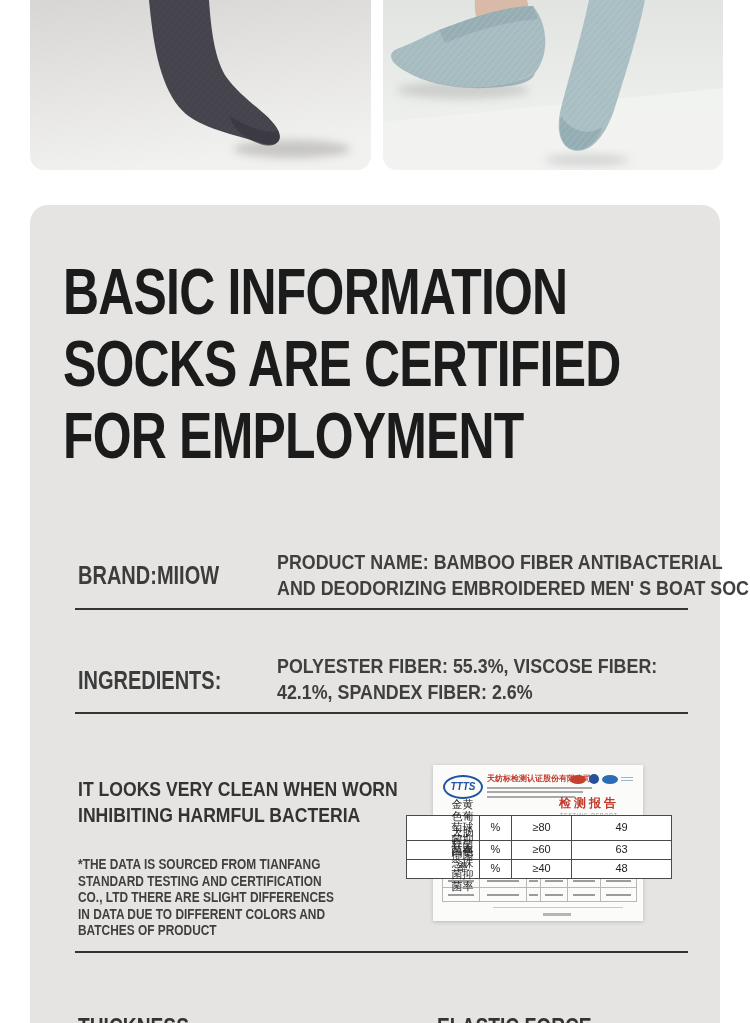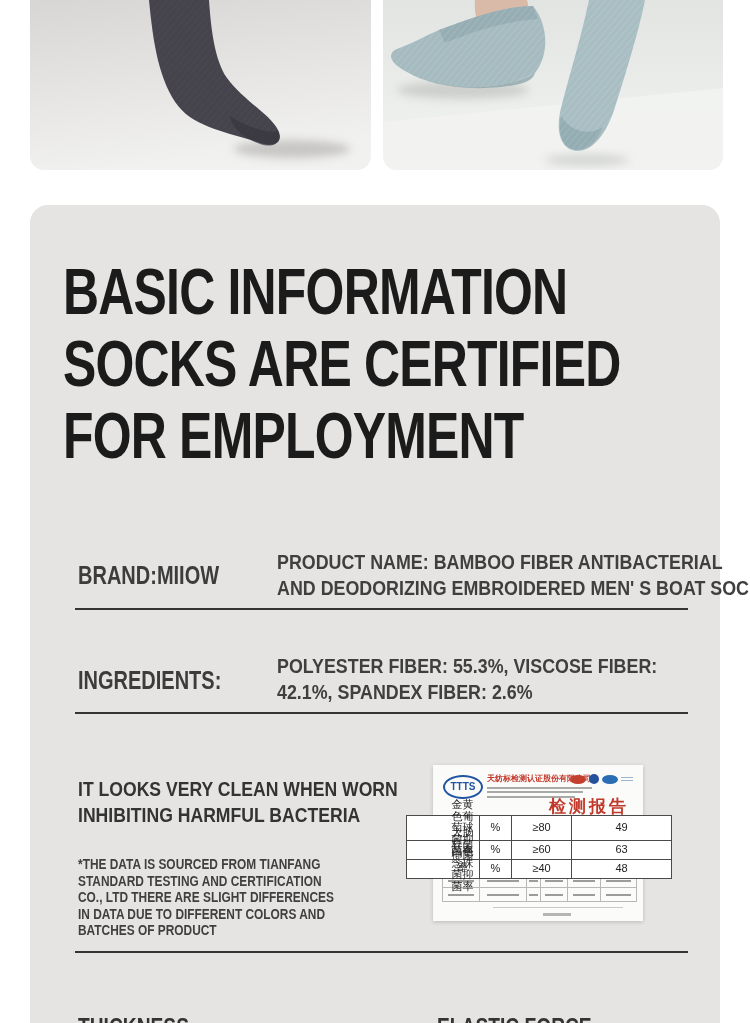--- a/index.html
+++ b/index.html
@@ -39,32 +39,32 @@
                font-weight:700;line-height:26px;transform:scaleX(0.88);}
   #clean-note{position:absolute;left:78px;top:856px;color:#3f3f3f;font-size:14px;
               font-weight:700;line-height:16.5px;transform:scaleX(0.85);}
   #clean-title div,#clean-note div{white-space:nowrap;}
 
   
   #cert-sheet{position:absolute;left:433px;top:765px;width:210px;height:156px;
               background:#fbfbfa;box-shadow:0 1px 4px rgba(0,0,0,.18);}
   #cert-logo{position:absolute;left:10px;top:10px;width:36px;height:20px;
              border:2px solid #2155a3;border-radius:50%;color:#2155a3;
-             font-weight:700;font-size:10px;line-height:20px;
+             font-style:italic;font-weight:700;font-size:10px;line-height:20px;
              text-align:center;}
   #cert-company{position:absolute;left:54px;top:8px;}
   #cert-company .name{color:#c0392b;font-size:8px;font-weight:700;white-space:nowrap;}
   .microbar{background:#a9a9a9;height:2px;margin-top:2.5px;}
   #cert-seals{position:absolute;right:10px;top:9px;display:flex;align-items:center;gap:3px;}
   .seal-red{width:16px;height:9px;background:#c3402f;border-radius:50%;}
   .seal-circle{width:10px;height:10px;background:#27519c;border-radius:50%;}
   .seal-oval{width:16px;height:9px;background:#2a6db5;border-radius:50%;}
   .seal-lines div{width:12px;height:1.5px;background:#9fb3cd;margin:1.5px 0;}
   #cert-report{position:absolute;right:8px;top:30px;width:92px;text-align:center;}
-  #cert-report .title{color:#c0392b;font-size:17px;font-weight:700;letter-spacing:3px;}
+  #cert-report .title{color:#c0392b;font-size:12px;font-weight:700;letter-spacing:3px;}
   #cert-report .sub{color:#999;font-size:5px;letter-spacing:1px;}
 
   
   #ctable{position:absolute;left:406px;top:815px;width:266px;background:#ffffff;
           border:1px solid #4a4a4a;box-sizing:border-box;}
   .crow{display:flex;border-top:1px solid #4a4a4a;}
   .crow:first-child{border-top:none;}
   .ccell{border-left:1px solid #4a4a4a;display:flex;align-items:center;justify-content:center;
          color:#222;font-size:11px;line-height:11.5px;text-align:center;box-sizing:border-box;
          padding:1px 2px;}

